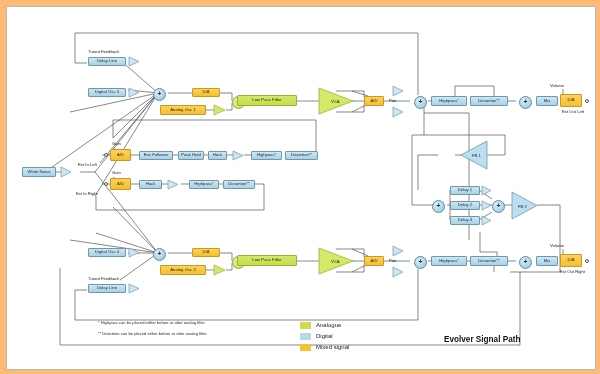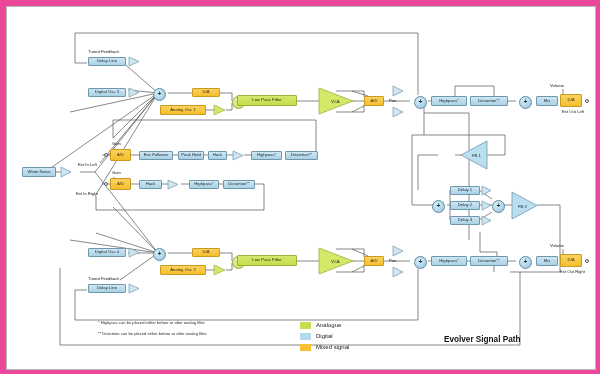--- a/index.html
+++ b/index.html
@@ -1,17 +1,17 @@
 <!DOCTYPE html>
 <html><head>
 <meta charset="utf-8">
 <style>
   html,body{margin:0;padding:0;background:#ffffff;}
   body{font-family:"Liberation Sans", sans-serif;}
-  #stage{position:relative;width:600px;height:374px;background:#ec4899;overflow:hidden;}
+  #stage{position:relative;width:600px;height:374px;background:#fdba74;overflow:hidden;}
   #frame{position:absolute;left:6px;top:6px;width:588px;height:362px;border:1px solid #b9b9b9;background:#fff;}
   svg.wires{position:absolute;left:0;top:0;width:600px;height:374px;pointer-events:none;}
   .node{position:absolute;box-sizing:border-box;display:flex;align-items:center;justify-content:center;
         border:1px solid #7f9bb0;border-radius:1px;font-size:4.2px;line-height:1;color:#10242e;
         letter-spacing:0.01em;white-space:nowrap;overflow:hidden;}
   .blue{background:linear-gradient(#cfe6f2,#a9d2e6);border-color:#6f98ae;}
   .green{background:linear-gradient(#d4e86a,#c3dd4c);border-color:#9bb23a;color:#20280a;}
   .orange{background:linear-gradient(#fbd25e,#f5bf2e);border-color:#c89a20;color:#33270a;}
   .sum{position:absolute;width:11px;height:11px;border-radius:50%;border:1px solid #5f8ba4;
        background:radial-gradient(circle at 35% 30%,#d8eef8,#93c4dd);display:flex;align-items:center;

